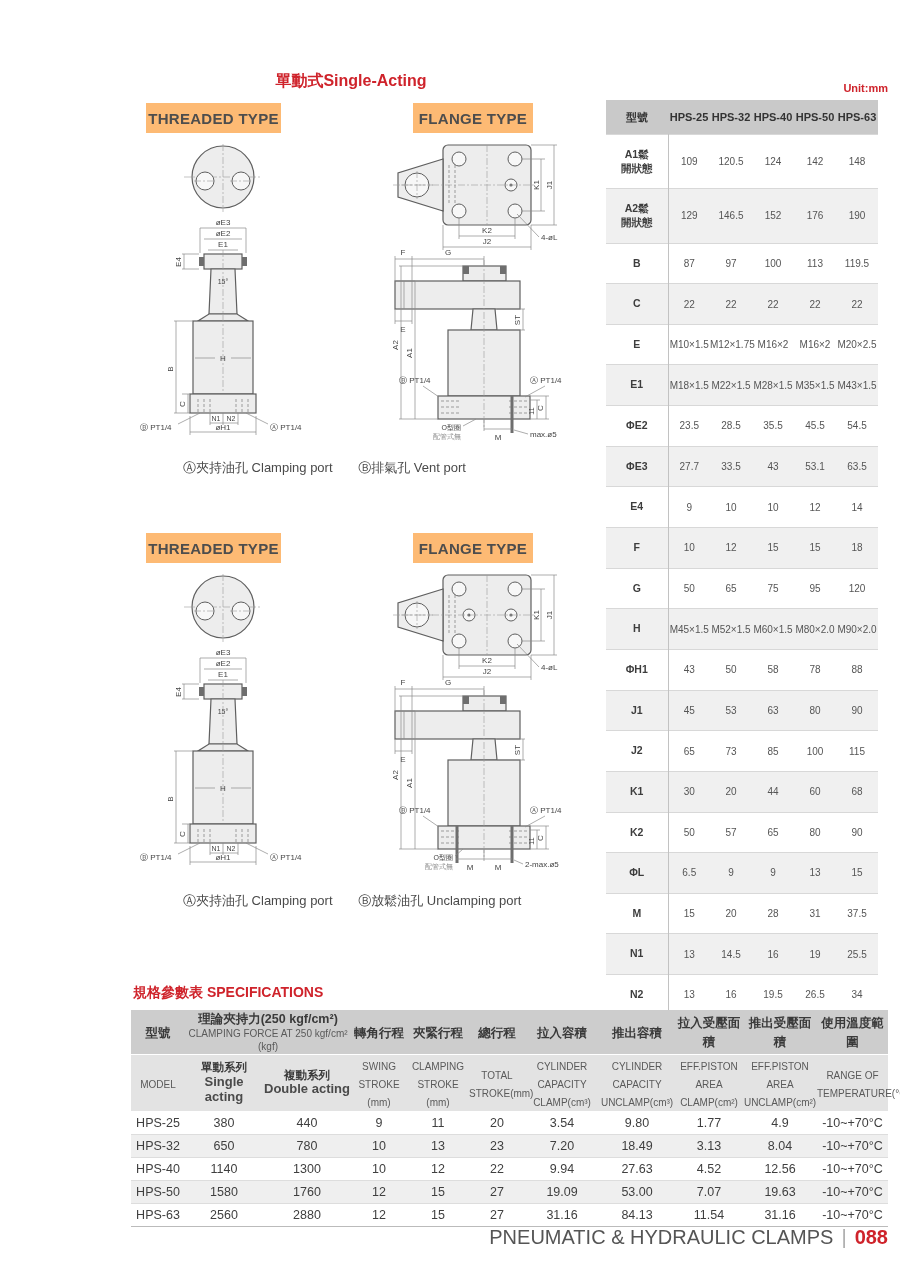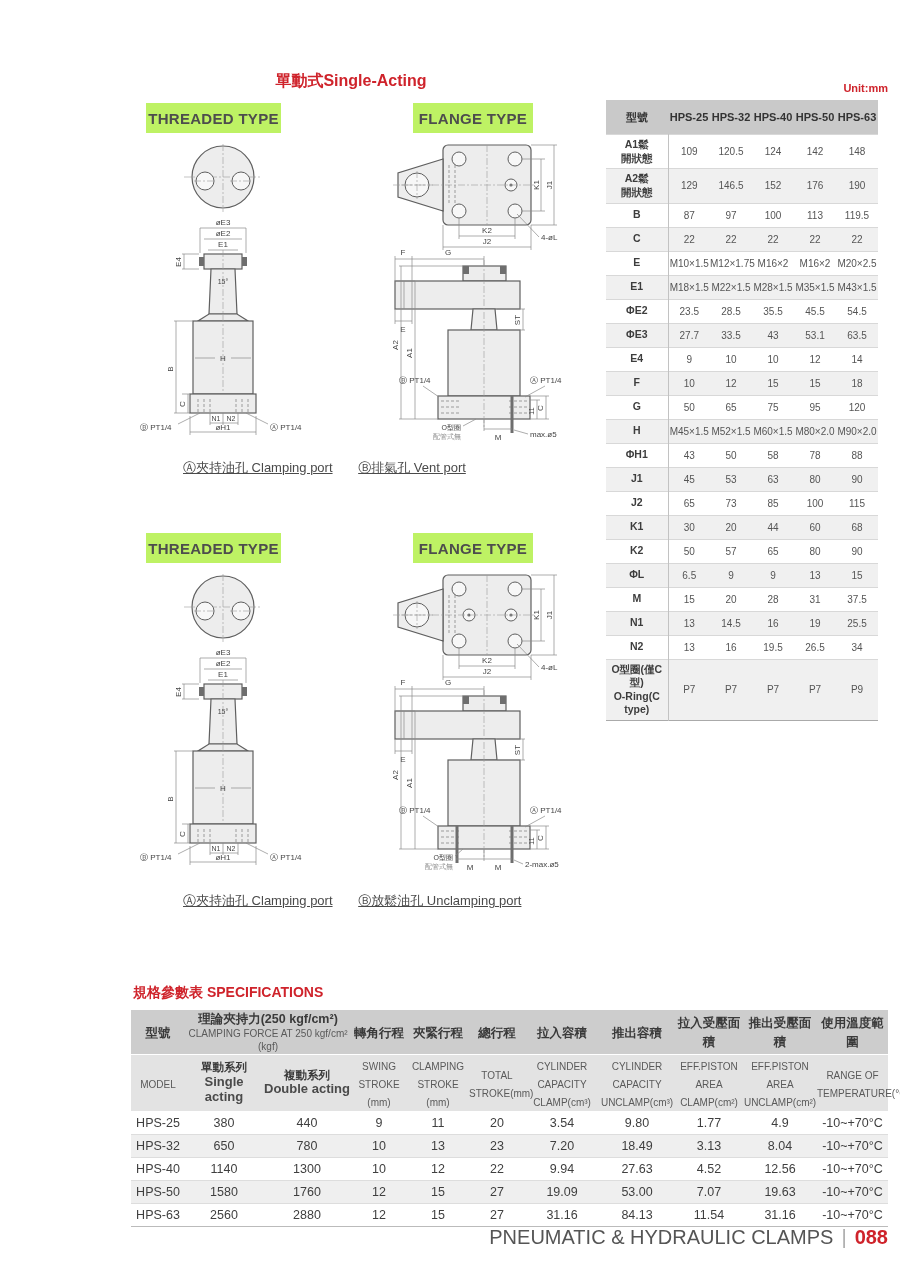--- a/index.html
+++ b/index.html
@@ -1,32 +1,32 @@
 <!DOCTYPE html>
 <html><head>
 <meta charset="utf-8">
 <style>
   html,body{margin:0;padding:0;background:#fff;}
   .page{position:relative;width:900px;height:1273px;background:#ffffff;overflow:hidden;
         font-family:"Liberation Sans","DejaVu Sans",sans-serif;color:#444;margin-left:43px;}
   .abs{position:absolute;}
   .red-title{font-size:16px;font-weight:bold;color:#cf232b;text-align:center;}
   .unit{font-size:11px;font-weight:bold;color:#cf232b;}
-  .type-header{background:#bef264;color:#4d4d4d;font-weight:bold;font-size:15px;
+  .type-header{background:#fdba74;color:#4d4d4d;font-weight:bold;font-size:15px;
                display:flex;align-items:center;justify-content:center;height:30px;letter-spacing:.3px;}
   .caption{font-size:13px;color:#4a4a4a;}
-  .caption span{margin-right:22px;text-decoration:underline;}
+  .caption span{margin-right:22px;}
 
   
   .dim-table{border-collapse:collapse;table-layout:fixed;width:272px;font-size:10.5px;border-bottom:1px solid #aaa;}
   .dim-table thead th{background:#c9c9c9;color:#333;font-weight:bold;font-size:11px;height:34px;padding:0 1px;}
   .dim-table tbody tr{height:24px;border-top:1px solid #d8d8d8;}
   .dim-table tbody tr:nth-of-type(even){background:#f0f0f0;}
   .dim-table tbody th{font-weight:bold;color:#3d3d3d;border-right:1px solid #c2c2c2;
-                      white-space:pre-line;font-size:10.5px;line-height:1.3;padding:3px 1px;}
+                      white-space:pre-line;font-size:10.5px;line-height:1.3;padding:13px 1px;}
   .dim-table tbody td{text-align:center;color:#555;padding:0;font-size:10px;}
 
   
   .spec-title{font-size:14px;font-weight:bold;color:#cf232b;}
   .spec-table{border-collapse:collapse;table-layout:fixed;width:757px;border-bottom:1px solid #bbb;}
   .spec-table thead tr.h1 th{background:#cdcdcd;border-bottom:1px solid #fff;height:34px;padding:1px 0;}
   .spec-table thead tr.h2 th{background:#e3e3e3;border-bottom:1px solid #fff;height:30px;padding:1px 0;}
   .spec-table .zh{font-size:12.5px;font-weight:bold;color:#3a3a3a;}
   .spec-table .zh-sm{font-size:11.5px;font-weight:bold;color:#3a3a3a;display:block;line-height:1.15;}
   .spec-table .en{font-size:10px;font-weight:normal;color:#5a5a5a;line-height:1.25;}

